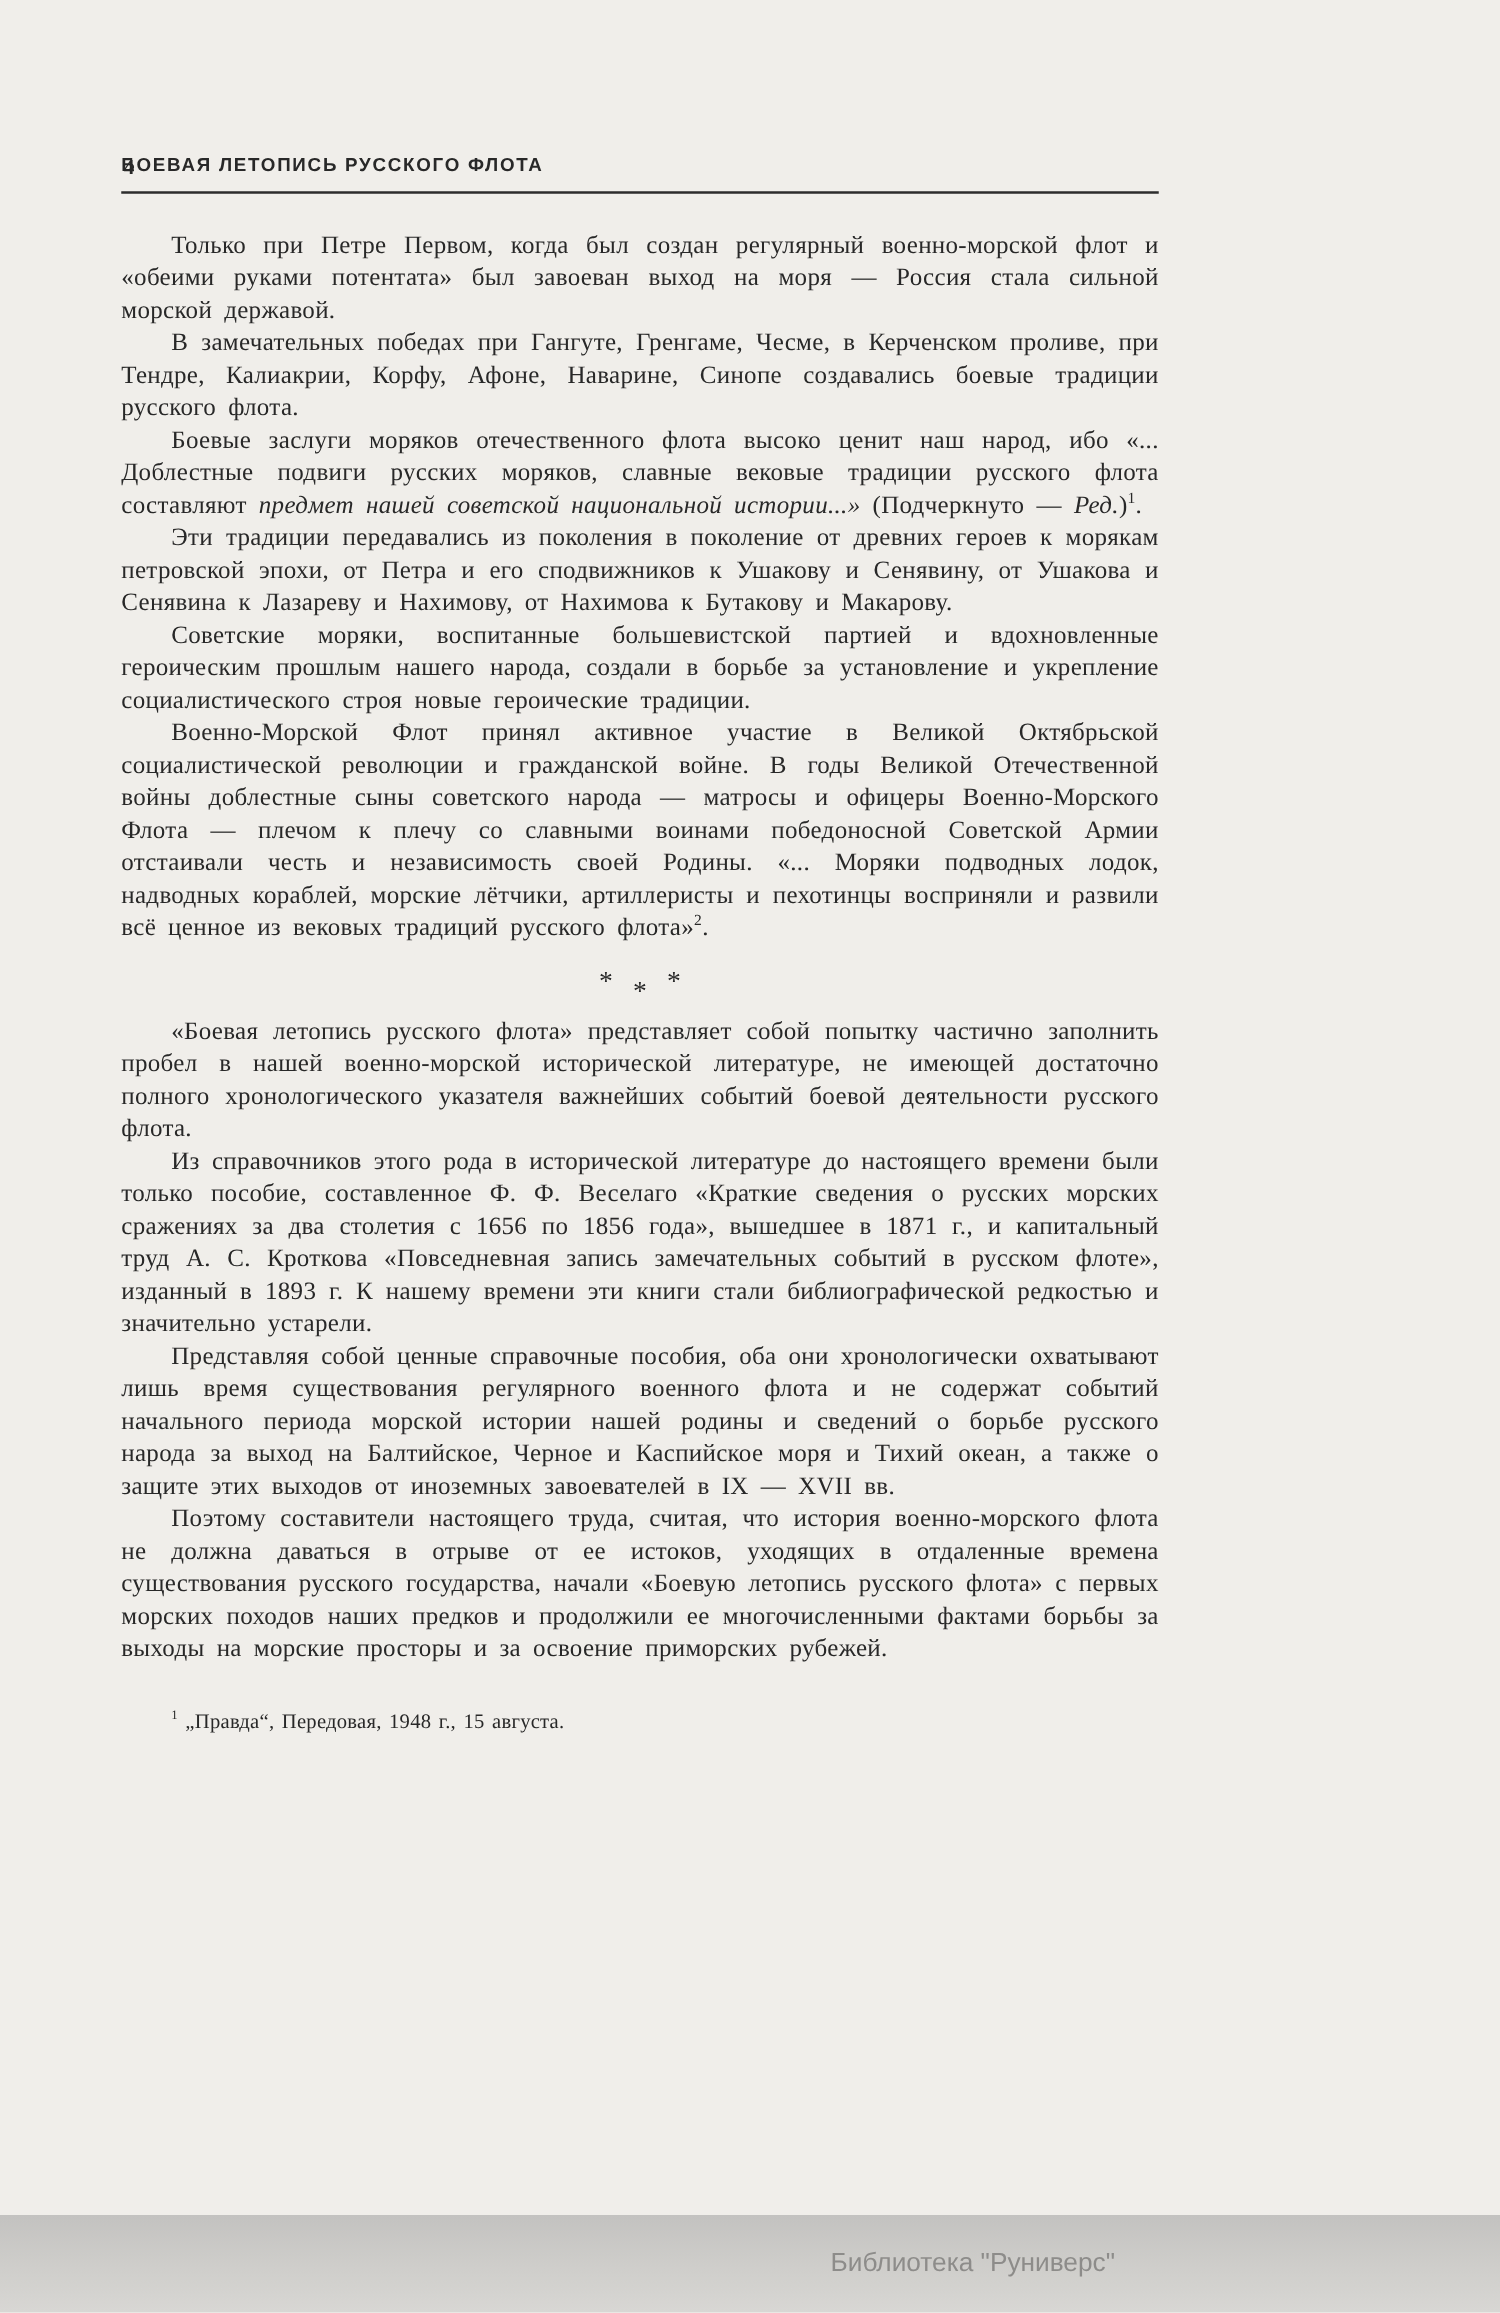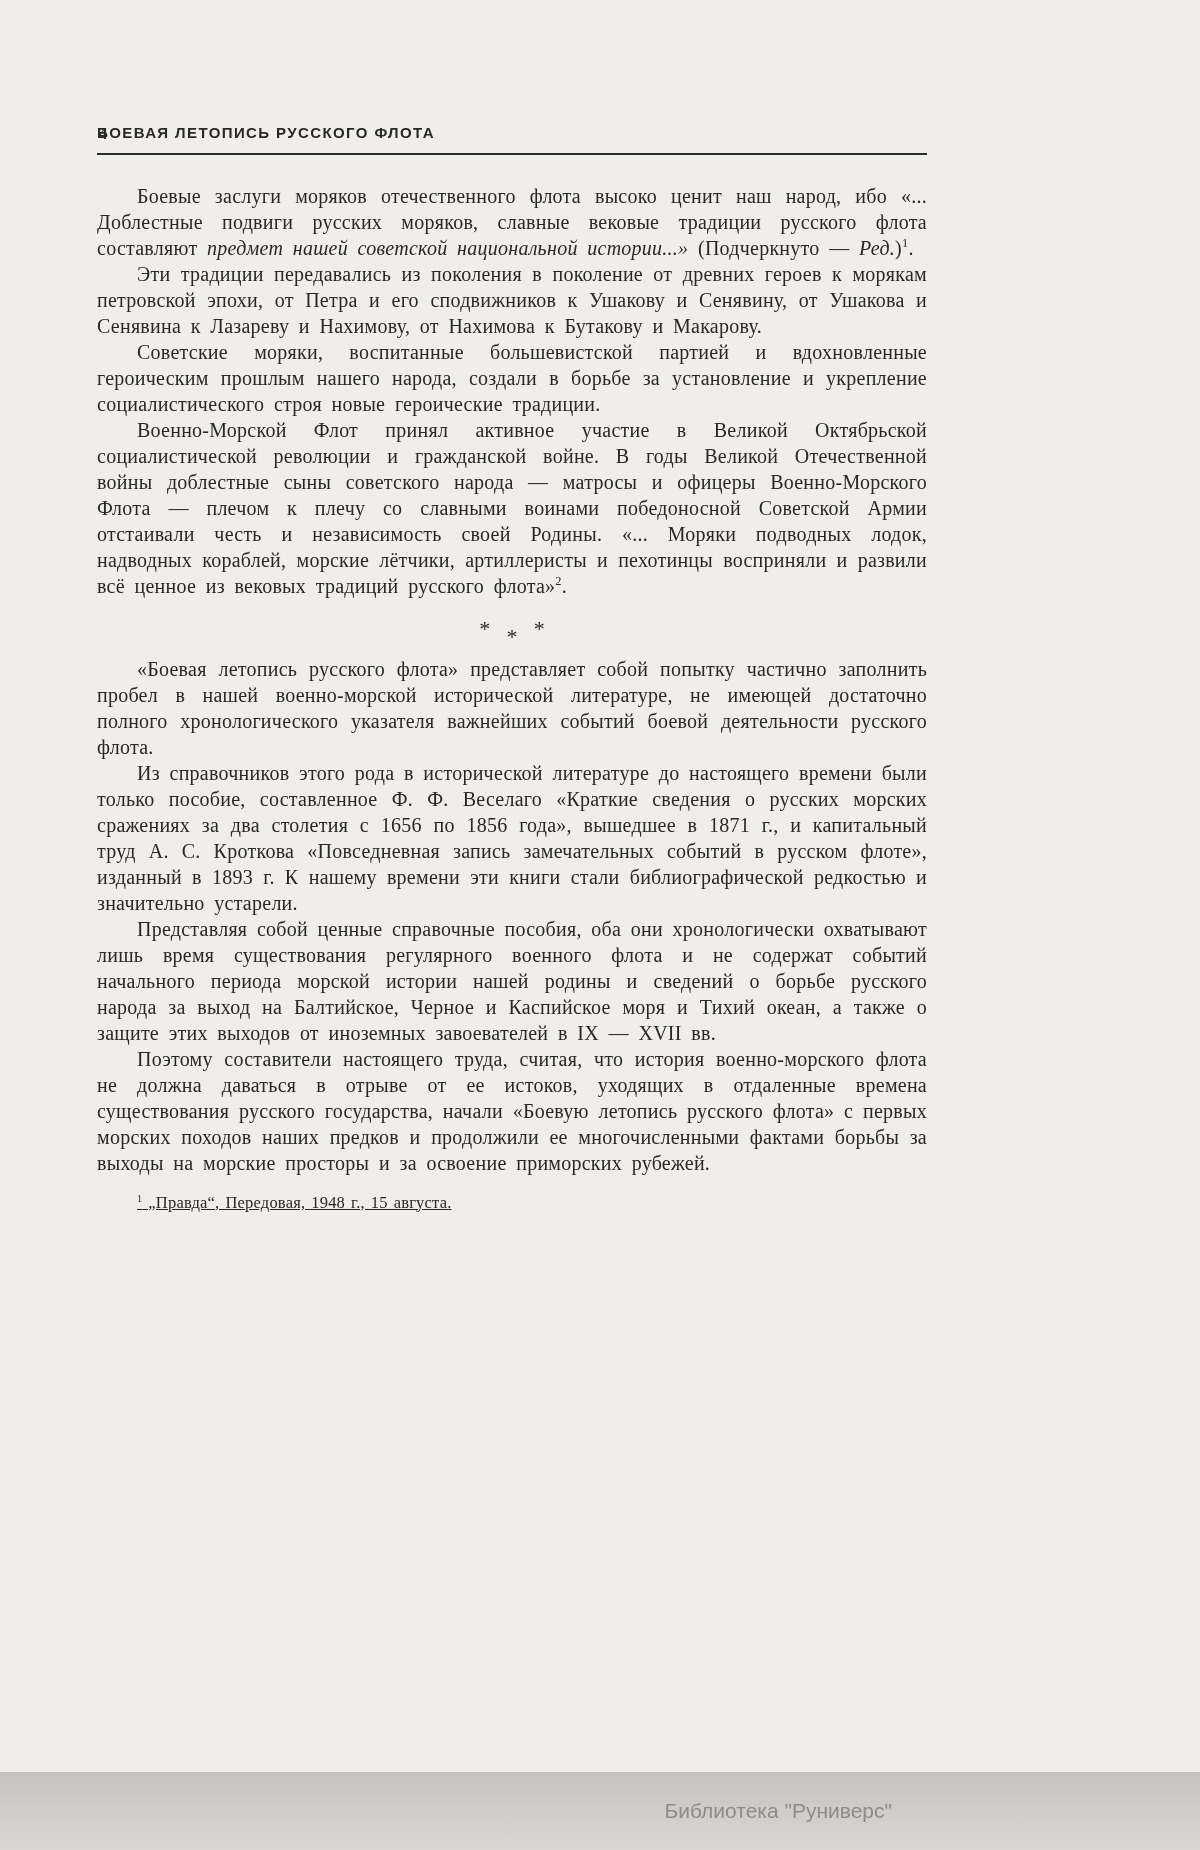--- a/index.html
+++ b/index.html
@@ -77,27 +77,26 @@
     align-items: flex-start;
     gap: 16px;
     margin: 16px 0 12px 0;
     font-size: 22px;
     text-indent: 0;
   }
 
   .separator .sep-mid { transform: translateY(8px); }
 
   .footnotes {
-    margin-top: 16px;
+    margin-top: 34px;
     font-size: 16.5px;
     line-height: 1.32;
     text-align: justify;
     word-spacing: 0.1em;
     letter-spacing: 0.2px;
-    text-decoration: underline;
   }
 
   .footnotes p { text-indent: 40px; }
 
   .spaced { letter-spacing: 4.5px; }
 
   .watermark-bar {
     position: absolute;
     left: 0;
     right: 0;
@@ -125,21 +124,23 @@
 
     <div class="page-header">
       <span class="page-number">4</span>
       <span class="running-head">БОЕВАЯ ЛЕТОПИСЬ РУССКОГО ФЛОТА</span>
     </div>
 
     <hr class="header-rule">
 
     <div class="text-block">
 
+      <p>Только при Петре Первом, когда был создан регулярный военно-морской флот и «обеими руками потентата» был завоеван выход на моря — Россия стала сильной морской державой.</p>
 
+      <p>В замечательных победах при Гангуте, Гренгаме, Чесме, в Керченском проливе, при Тендре, Калиакрии, Корфу, Афоне, Наварине, Синопе создавались боевые традиции русского флота.</p>
 
       <p><span>Боевые заслуги моряков отечественного флота высоко ценит наш народ, ибо «... Доблестные подвиги русских моряков, славные вековые традиции русского флота составляют </span><em>предмет нашей советской национальной истории...»</em><span> (Подчеркнуто — </span><em>Ред.</em><span>)</span><sup>1</sup><span>.</span></p>
 
       <p>Эти традиции передавались из поколения в поколение от древних героев к морякам петровской эпохи, от Петра и его сподвижников к Ушакову и Сенявину, от Ушакова и Сенявина к Лазареву и Нахимову, от Нахимова к Бутакову и Макарову.</p>
 
       <p>Советские моряки, воспитанные большевистской партией и вдохновленные героическим прошлым нашего народа, создали в борьбе за установление и укрепление социалистического строя новые героические традиции.</p>
 
       <p><span>Военно-Морской Флот принял активное участие в Великой Октябрьской социалистической революции и гражданской войне. В годы Великой Отечественной войны доблестные сыны советского народа — матросы и офицеры Военно-Морского Флота — плечом к плечу со славными воинами победоносной Советской Армии отстаивали честь и независимость своей Родины. «... Моряки подводных лодок, надводных кораблей, морские лётчики, артиллеристы и пехотинцы восприняли и развили всё ценное из вековых традиций русского флота»</span><sup>2</sup><span>.</span></p>
 
       <div class="separator">

